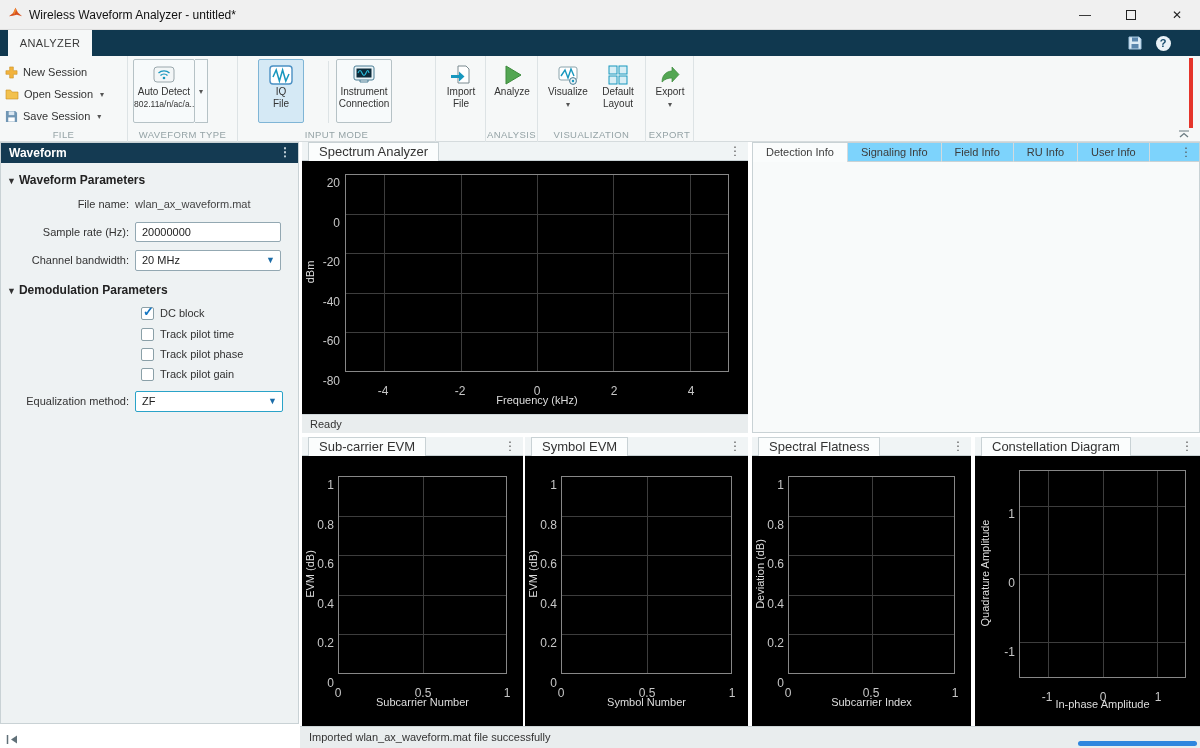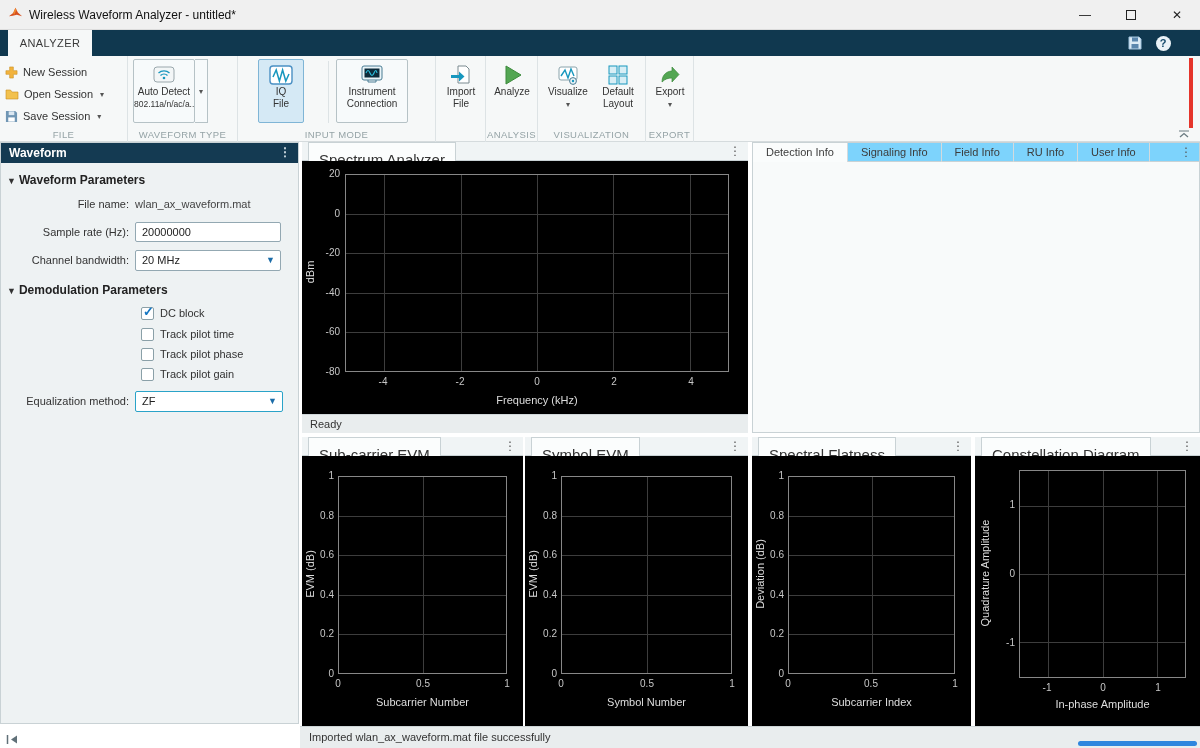--- a/index.html
+++ b/index.html
@@ -31,21 +31,21 @@
   .big-btn.selected { border-color:#7fb5d6; background:#d5e9f5; }
   .big-btn .bb-caret { font-size:8px; color:#555; margin-top:1px; }
   .caret-strip { position:absolute; top:3px; width:13px; height:64px; border:1px solid #b6c2c6; border-left:none; background:#f7fafb; display:flex; align-items:center; justify-content:center; font-size:8px; color:#555; }
   .autodetect-line2 { font-size:8.5px; white-space:nowrap; overflow:hidden; width:100%; }
   .red-edge { position:absolute; left:1189px; top:2px; width:4px; height:70px; background:#e5352b; }
   .ts-collapse { position:absolute; right:8px; bottom:1px; width:16px; height:12px; display:flex; align-items:center; justify-content:center; }
 
   
   .panel { position:absolute; background:#fff; }
   .panel-header { position:absolute; top:0; left:0; right:0; height:19px; background:#f0f4f5; border-bottom:1px solid #c9d2d5; }
-  .panel-tab { position:absolute; left:6px; top:0; height:36px; padding:8px 10px; background:#fbfdfd; border:1px solid #c9d2d5; border-bottom:none; font-size:15px; color:#333; line-height:18px; white-space:nowrap; }
+  .panel-tab { position:absolute; left:6px; top:0; height:36px; padding:0 10px; background:#fbfdfd; border:1px solid #c9d2d5; border-bottom:none; font-size:13px; color:#333; line-height:18px; white-space:nowrap; }
   .kebab { position:absolute; right:7px; top:1px; color:#555; font-size:12px; line-height:17px; }
 
   
   .wf-panel { left:0; top:142px; width:299px; height:582px; background:#eef2f3; border:1px solid #c9d2d5; }
   .wf-header { position:absolute; top:0; left:0; right:0; height:20px; background:#143a52; color:#fff; font-weight:bold; font-size:12px; line-height:20px; padding-left:8px; }
   .wf-header .kebab { color:#d7e2e8; top:1px; }
   .sec-head { position:absolute; left:6px; font-size:12px; font-weight:bold; color:#222; }
   .sec-head .tri { font-size:9px; margin-right:3px; color:#333; }
   .fld-label { position:absolute; left:0; width:128px; text-align:right; font-size:11px; color:#333; }
   .fld-value { position:absolute; font-size:11px; color:#444; }
@@ -57,21 +57,21 @@
   .cb { position:absolute; left:0; top:1px; width:13px; height:13px; background:#fff; border:1px solid #8aa0a8; border-radius:2px; }
   .cb .mark { display:none; position:absolute; top:-4px; left:1px; color:#1576c2; font-size:13px; font-weight:bold; }
   .cb.checked .mark { display:block; }
   .cb-label { position:absolute; left:19px; top:1px; font-size:11px; color:#333; white-space:nowrap; }
 
   
   .chart-area { position:absolute; left:0; right:0; background:#000; }
   .plot-box { position:absolute; background:#000; border:1px solid #878787; }
   .gl-h { position:absolute; left:0; right:0; height:1px; background:#3d3d3d; }
   .gl-v { position:absolute; top:0; bottom:0; width:1px; background:#3d3d3d; }
-  .tick { position:absolute; font-size:10px; color:#c7c7c7; }
+  .tick { position:absolute; font-size:12px; color:#c7c7c7;margin-top:8px; }
   .ytick { text-align:right; }
   .xtick { text-align:center; }
   .axis-label { position:absolute; font-size:11px; color:#dedede; text-align:center; white-space:nowrap; }
   .axis-label.rot { transform:rotate(-90deg); }
   .ready-bar { position:absolute; left:0; right:0; bottom:0; height:19px; background:#e9edee; border-top:1px solid #cfd6d9; font-size:11px; color:#333; line-height:18px; padding-left:8px; }
 
   
   .info-panel { left:752px; top:142px; width:448px; height:291px; background:#f8fafa; border:1px solid #c9d2d5; }
   .info-tabs { position:absolute; top:0; left:0; right:0; height:19px; background:#7dd3fc; border-bottom:1px solid #c9d2d5; display:flex; }
   .info-tab { height:19px; padding:0 13px; font-size:11px; color:#3c3c3c; line-height:18px; border-right:1px solid #d3dadd; white-space:nowrap; }
@@ -164,21 +164,21 @@
     <div class="ts-section" style="left:238px;width:198px;">
       <div class="big-btn selected" style="left:20px;width:46px;">
         <svg width="26" height="22" viewBox="0 0 26 22">
             <rect x="2" y="2" width="22" height="18" rx="3" fill="#fff" stroke="#4a90c4" stroke-width="1.4"></rect>
             <path d="M5 13 l3.2-7 3.2 11 3.2-11 3.2 11 3.2-7" stroke="#1797be" fill="none" stroke-width="1.5"></path>
           </svg>
         <span>IQ</span>
         <span>File</span>
       </div>
       <div style="position:absolute;left:90px;top:5px;width:1px;height:62px;background:#dde3e5;"></div>
-      <div class="big-btn boxed" style="left:98px;width:72px;text-align:right;">
+      <div class="big-btn boxed" style="left:98px;width:56px;text-align:right;">
         <svg width="26" height="22" viewBox="0 0 26 22">
             <rect x="3" y="2" width="20" height="14" rx="2" fill="#eaf4f8" stroke="#4a7c94"></rect>
             <rect x="5.5" y="4.5" width="15" height="9" fill="#0d2b3a"></rect>
             <path d="M7 9 q2-5 4 0 t4 0 t3 0" stroke="#2bc1e0" fill="none" stroke-width="1.1"></path>
             <path d="M9 16 v2 h8 v-2" stroke="#4a7c94" fill="none"></path>
           </svg>
         <span>Instrument</span>
         <span>Connection</span>
       </div>
       <div class="ts-label">INPUT MODE</div>

